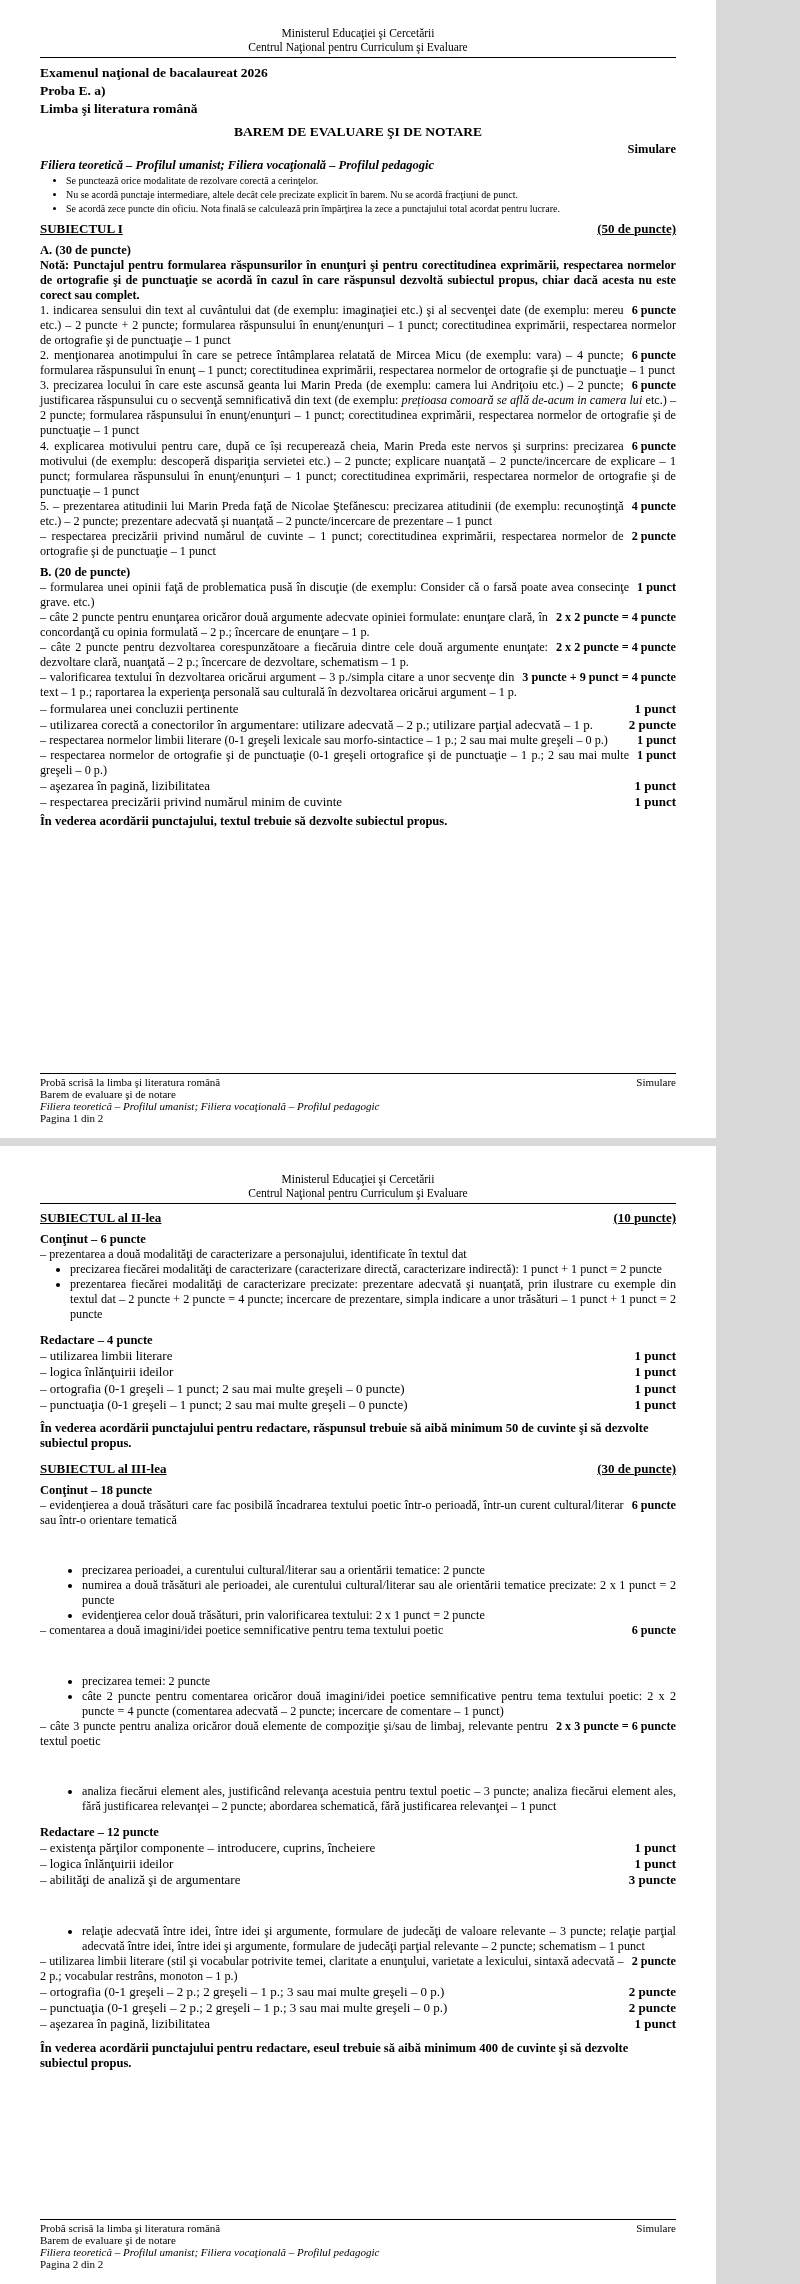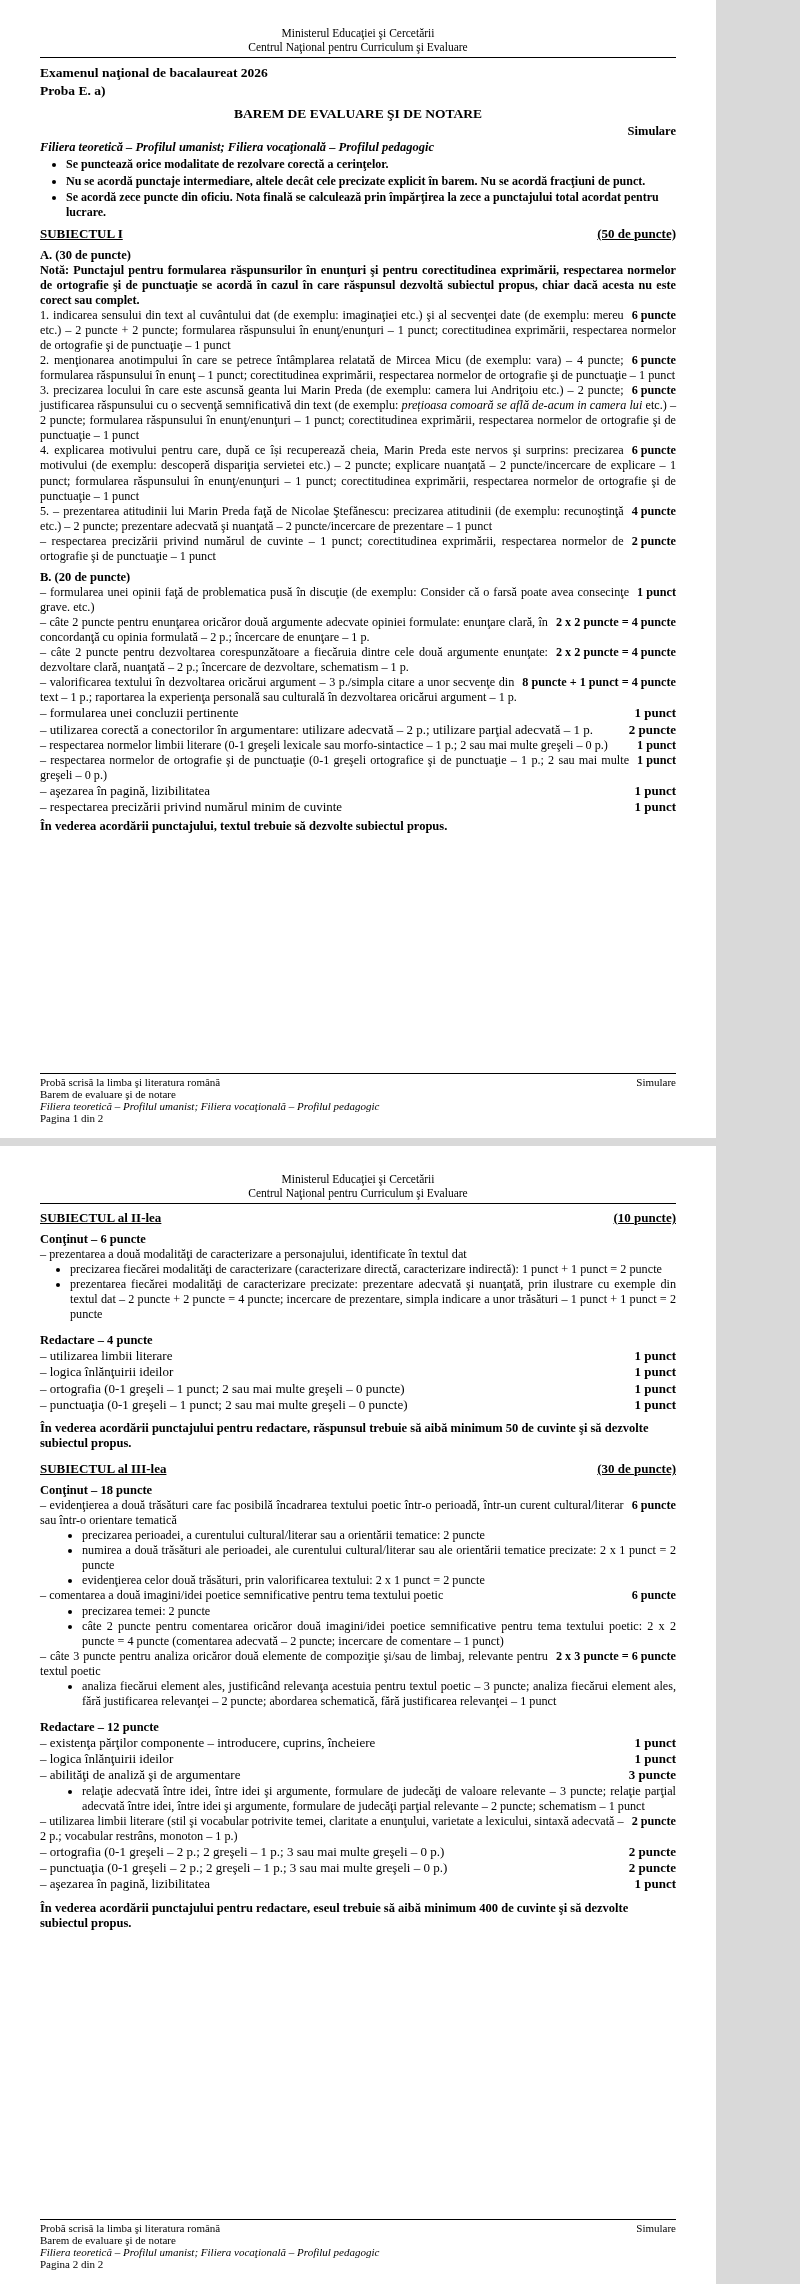--- a/index.html
+++ b/index.html
@@ -53,22 +53,22 @@
   }
   .filiera {
     font-style: italic;
     font-weight: bold;
     font-size: 12.5px;
     margin-top: 1px;
   }
   ul.bullets {
     margin: 2px 0 0 0;
     padding-left: 26px;
-    font-size: 12px;
-    font-weight: bold;
+    font-size: 10px;
+    font-weight: normal;
   }
   ul.bullets li {
     margin-bottom: 1px;
     line-height: 1.28;
   }
   .subject-line {
     display: flex;
     justify-content: space-between;
     align-items: flex-end;
     font-weight: bold;
@@ -126,37 +126,38 @@
   }
   .footer .fit { font-style: italic; }
   .footer .pag { }
   ul.dots {
     margin: 0;
     padding-left: 30px;
     font-size: 12.2px;
     line-height: 1.235;
   }
   ul.dots li { margin: 0; text-align: justify; }
-  ul.dots.small { padding-left: 42px; }
+  ul.dots.small { padding-left: 42px; margin-top: 35px; }
   .sp2 { height: 5px; }
 </style>
 </head>
 <body>
 
 <div class="page page1">
 
   <div class="hdr">
     <div>Ministerul Educaţiei şi Cercetării</div>
     <div>Centrul Naţional pentru Curriculum şi Evaluare</div>
   </div>
   <div class="hdr-rule"></div>
 
   <div class="title-block">
     <div class="l1">Examenul naţional de bacalaureat 2026</div>
     <div>Proba E. a)</div>
+    <div>Limba şi literatura română</div>
   </div>
   <div class="barem">BAREM DE EVALUARE ŞI DE NOTARE</div>
   <div class="simulare">Simulare</div>
   <div class="filiera">Filiera teoretică – Profilul umanist; Filiera vocaţională – Profilul pedagogic</div>
 
   <ul class="bullets">
     <li>Se punctează orice modalitate de rezolvare corectă a cerinţelor.</li>
     <li>Nu se acordă punctaje intermediare, altele decât cele precizate explicit în barem. Nu se acordă fracţiuni de punct.</li>
     <li>Se acordă zece puncte din oficiu. Nota finală se calculează prin împărţirea la zece a punctajului total acordat pentru lucrare.</li>
   </ul>
@@ -180,21 +181,21 @@
 
   <p class="t"><span class="right-pts">4 puncte</span><span>5. – prezentarea atitudinii lui Marin Preda faţă de Nicolae Ştefănescu: precizarea atitudinii (de exemplu: recunoştinţă etc.) – 2 puncte; prezentare adecvată şi nuanţată – 2 puncte/incercare de prezentare – 1 punct</span></p>
 
   <p class="t"><span class="right-pts">2 puncte</span><span>– respectarea precizării privind numărul de cuvinte – 1 punct; corectitudinea exprimării, respectarea normelor de ortografie şi de punctuaţie – 1 punct</span></p>
 
   <div class="sect">B. (20 de puncte)</div>
 
   <p class="t"><span class="right-pts">1 punct</span><span>– formularea unei opinii faţă de problematica pusă în discuţie (de exemplu: Consider că o farsă poate avea consecinţe grave. etc.)</span></p>
   <p class="t"><span class="right-pts">2 x 2 puncte = 4 puncte</span><span>– câte 2 puncte pentru enunţarea oricăror două argumente adecvate opiniei formulate: enunţare clară, în concordanţă cu opinia formulată – 2 p.; încercare de enunţare – 1 p.</span></p>
   <p class="t"><span class="right-pts">2 x 2 puncte = 4 puncte</span><span>– câte 2 puncte pentru dezvoltarea corespunzătoare a fiecăruia dintre cele două argumente enunţate: dezvoltare clară, nuanţată – 2 p.; încercare de dezvoltare, schematism – 1 p.</span></p>
-  <p class="t"><span class="right-pts">8 puncte + 1 punct = 4 puncte</span><span>– valorificarea textului în dezvoltarea oricărui argument – 3 p./simpla citare a unor secvenţe din text – 1 p.; raportarea la experienţa personală sau culturală în dezvoltarea oricărui argument – 1 p.</span></p>
+  <p class="t"><span class="right-pts">3 puncte + 9 punct = 4 puncte</span><span>– valorificarea textului în dezvoltarea oricărui argument – 3 p./simpla citare a unor secvenţe din text – 1 p.; raportarea la experienţa personală sau culturală în dezvoltarea oricărui argument – 1 p.</span></p>
   <div class="rowline">
       <span class="txt">– formularea unei concluzii pertinente</span>
       <span class="pv">1 punct</span>
     </div>
   <div class="rowline">
       <span class="txt">– utilizarea corectă a conectorilor în argumentare: utilizare adecvată – 2 p.; utilizare parţial adecvată – 1 p.</span>
       <span class="pv">2 puncte</span>
     </div>
   <p class="t"><span class="right-pts">1 punct</span><span>– respectarea normelor limbii literare (0-1 greşeli lexicale sau morfo-sintactice – 1 p.; 2 sau mai multe greşeli – 0 p.)</span></p>
   <p class="t"><span class="right-pts">1 punct</span><span>– respectarea normelor de ortografie şi de punctuaţie (0-1 greşeli ortografice şi de punctuaţie – 1 p.; 2 sau mai multe greşeli – 0 p.)</span></p>

